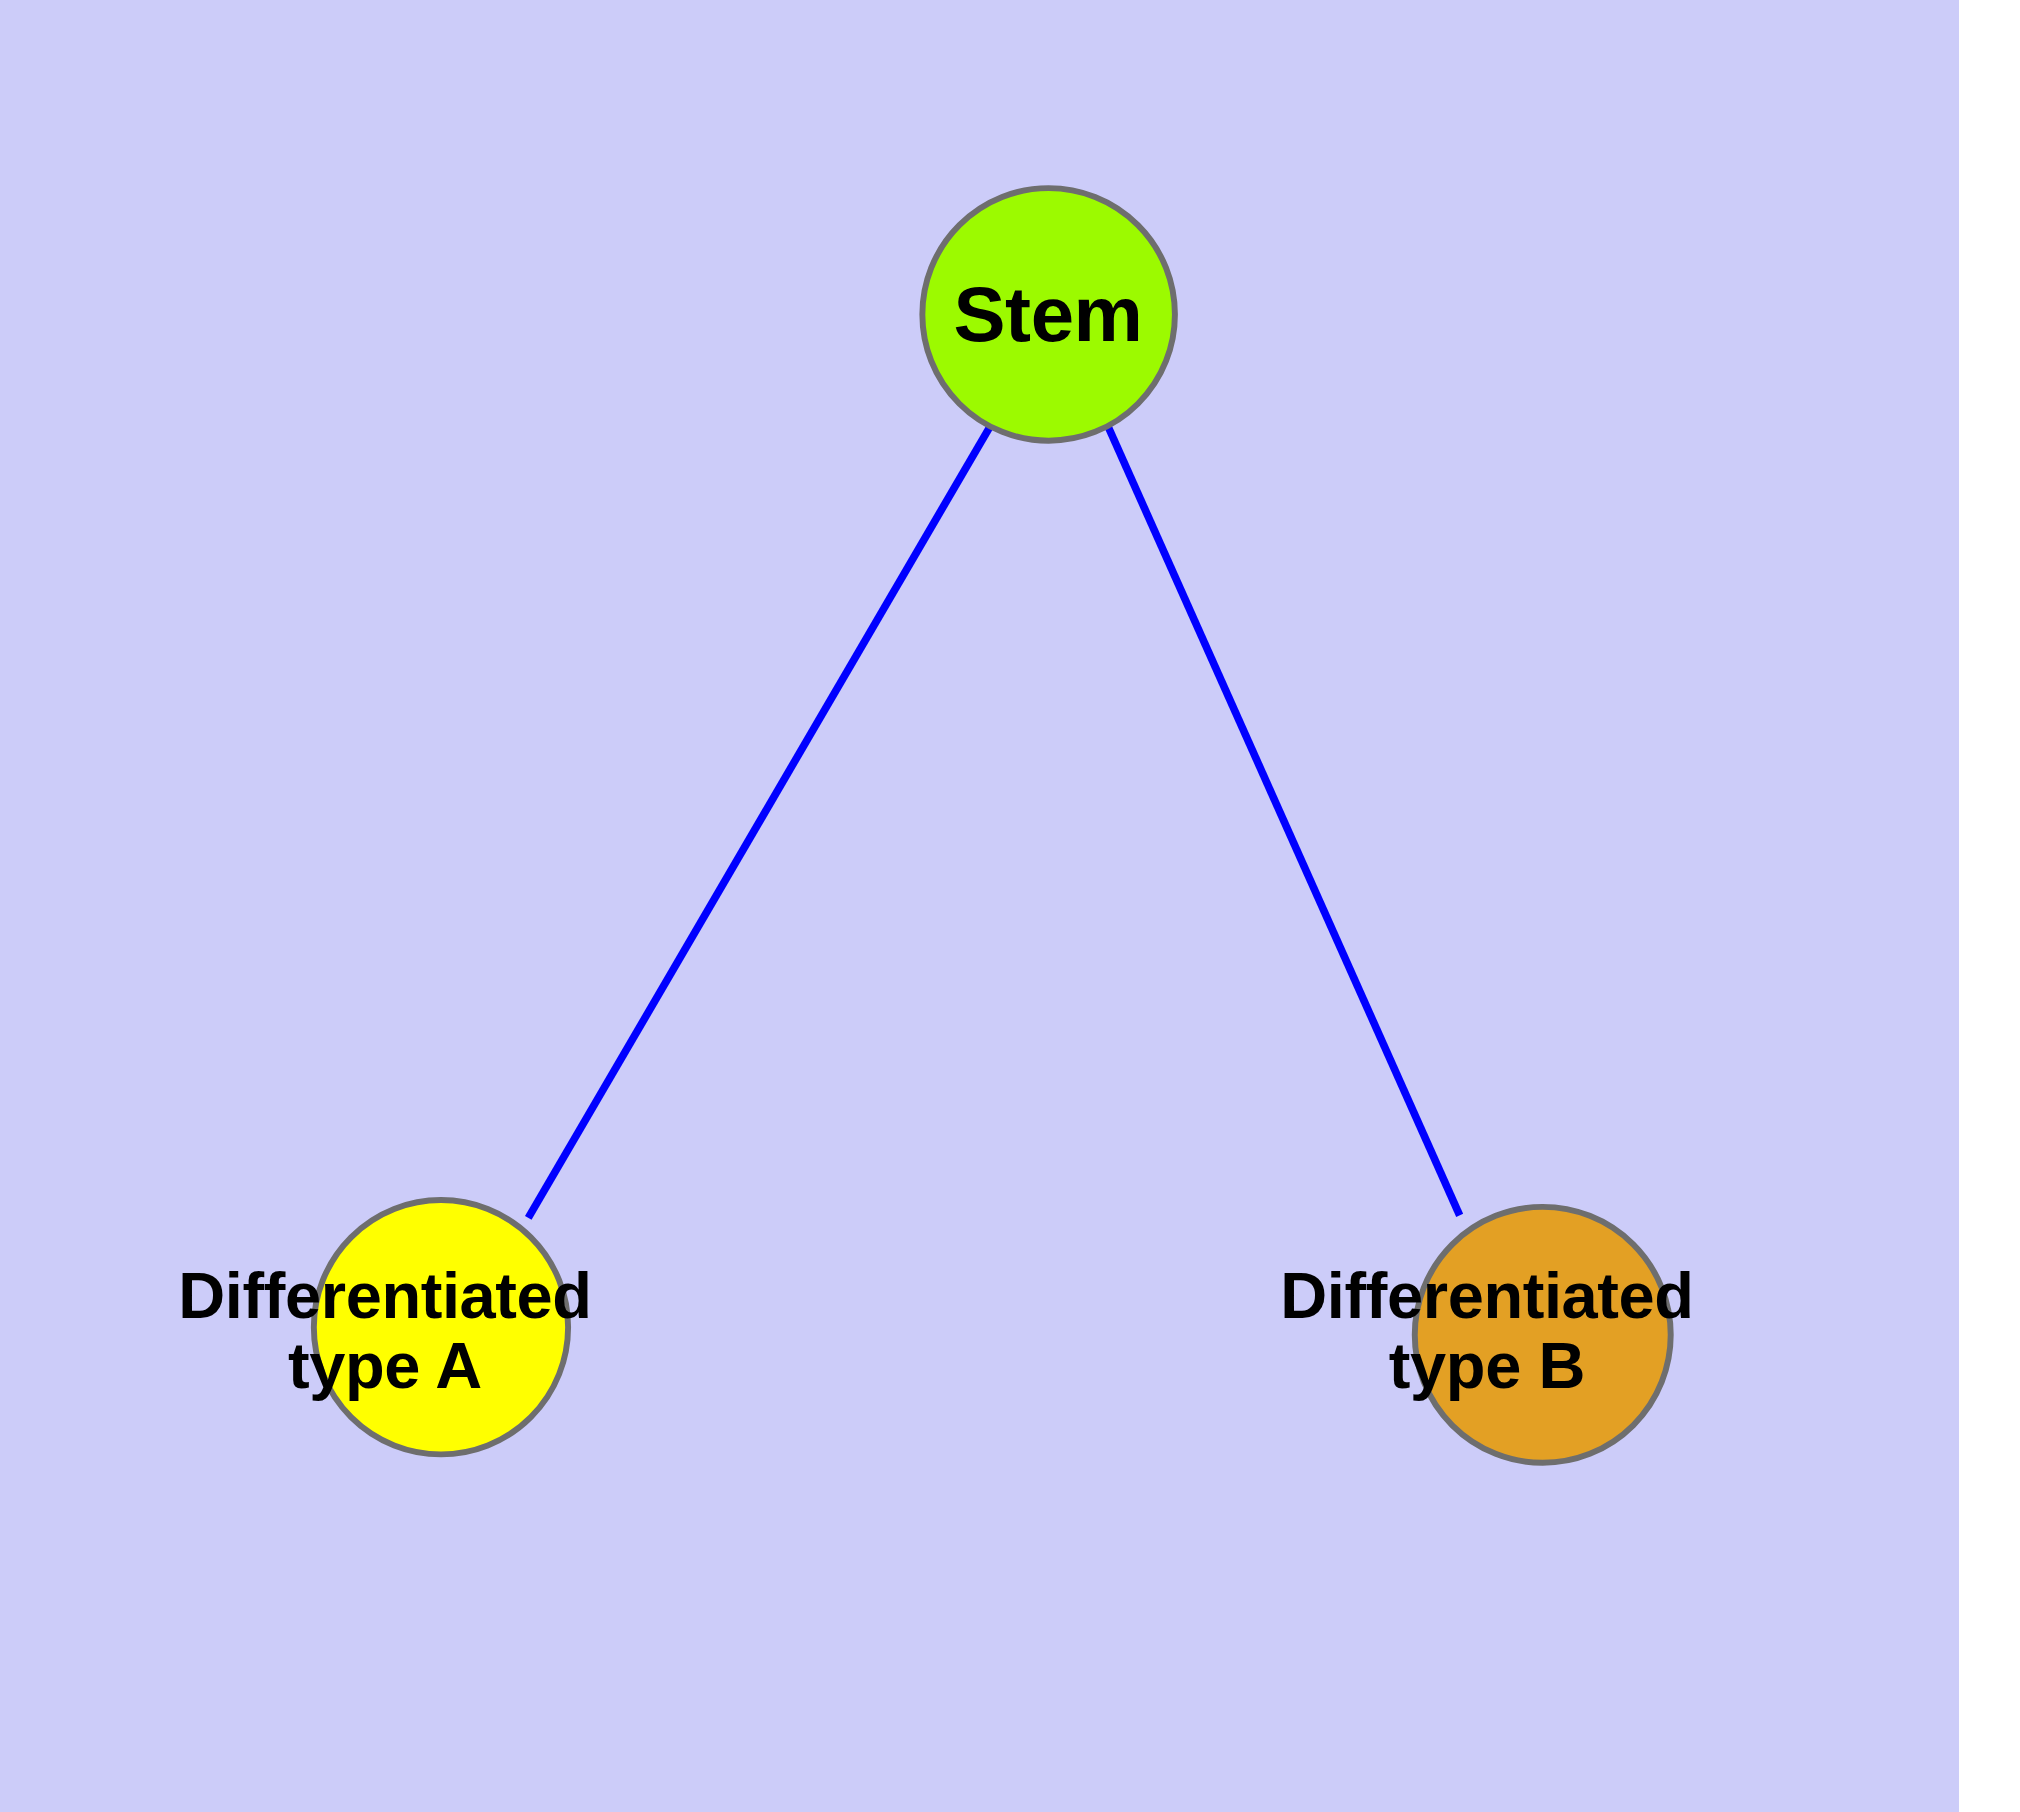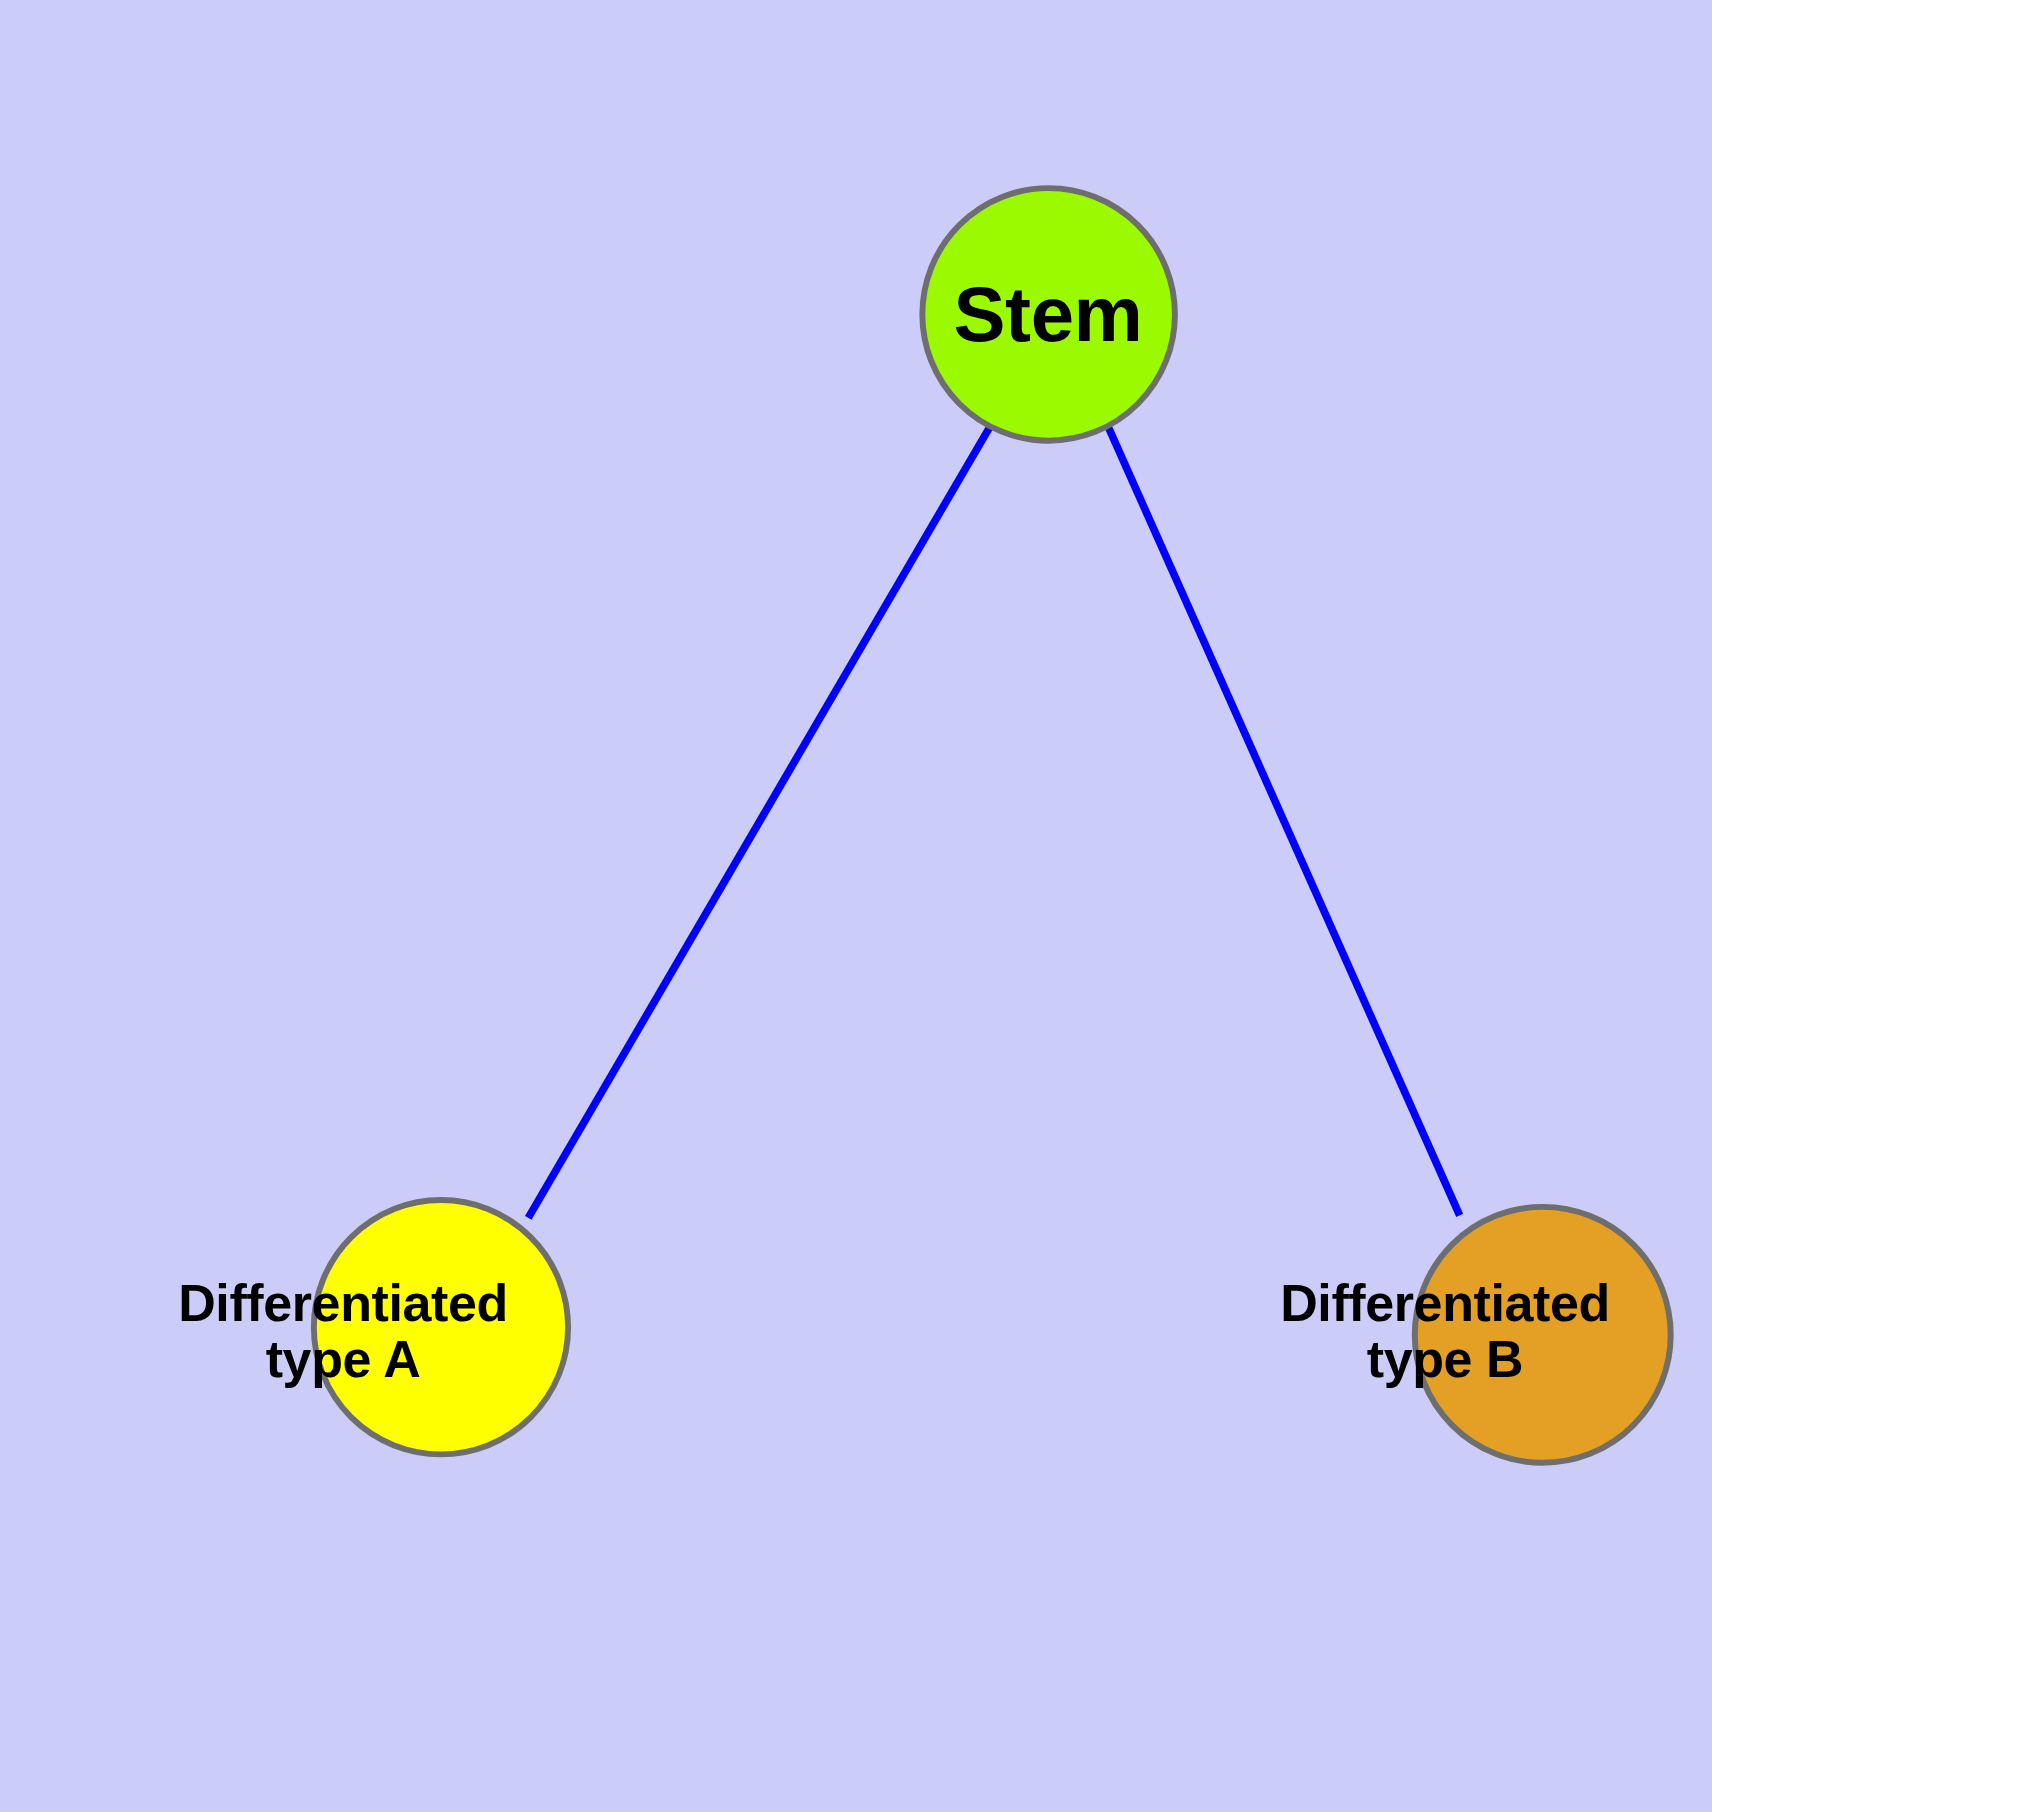--- a/index.html
+++ b/index.html
@@ -2,21 +2,21 @@
 <html style="font-size:13.6px"><head>
 <meta charset="utf-8">
 <style>
   html, body {
     margin: 0;
     padding: 0;
     background: #ffffff;
   }
   #canvas {
     position: relative;
-    width: 1712px;
+    width: 1959px;
     height: 1812px;
     overflow: hidden;
     font-family: "Liberation Sans", sans-serif;
   }
   #bg-plane {
     position: absolute;
     left: 0;
     top: 0;
     width: 2021px;
     height: 1812px;
@@ -38,21 +38,22 @@
     line-height: 1.08;
     white-space: pre;
     letter-spacing: -0.4px;
     pointer-events: none;
     transform: translate(-50%, -50%);
   }
   .label-stem {
     font-size: 78px;
   }
   .label-leaf {
-    font-size: 52px;
+    font-size: 65px;
+    margin-left: 42px;
   }
 </style>
 </head>
 <body>
 
 <div id="canvas">
 
   <div id="bg-plane" style="background: rgb(204, 204, 249);"></div>
 
   <svg id="graph-svg" viewBox="0 0 2384 2138" xmlns="http://www.w3.org/2000/svg">

